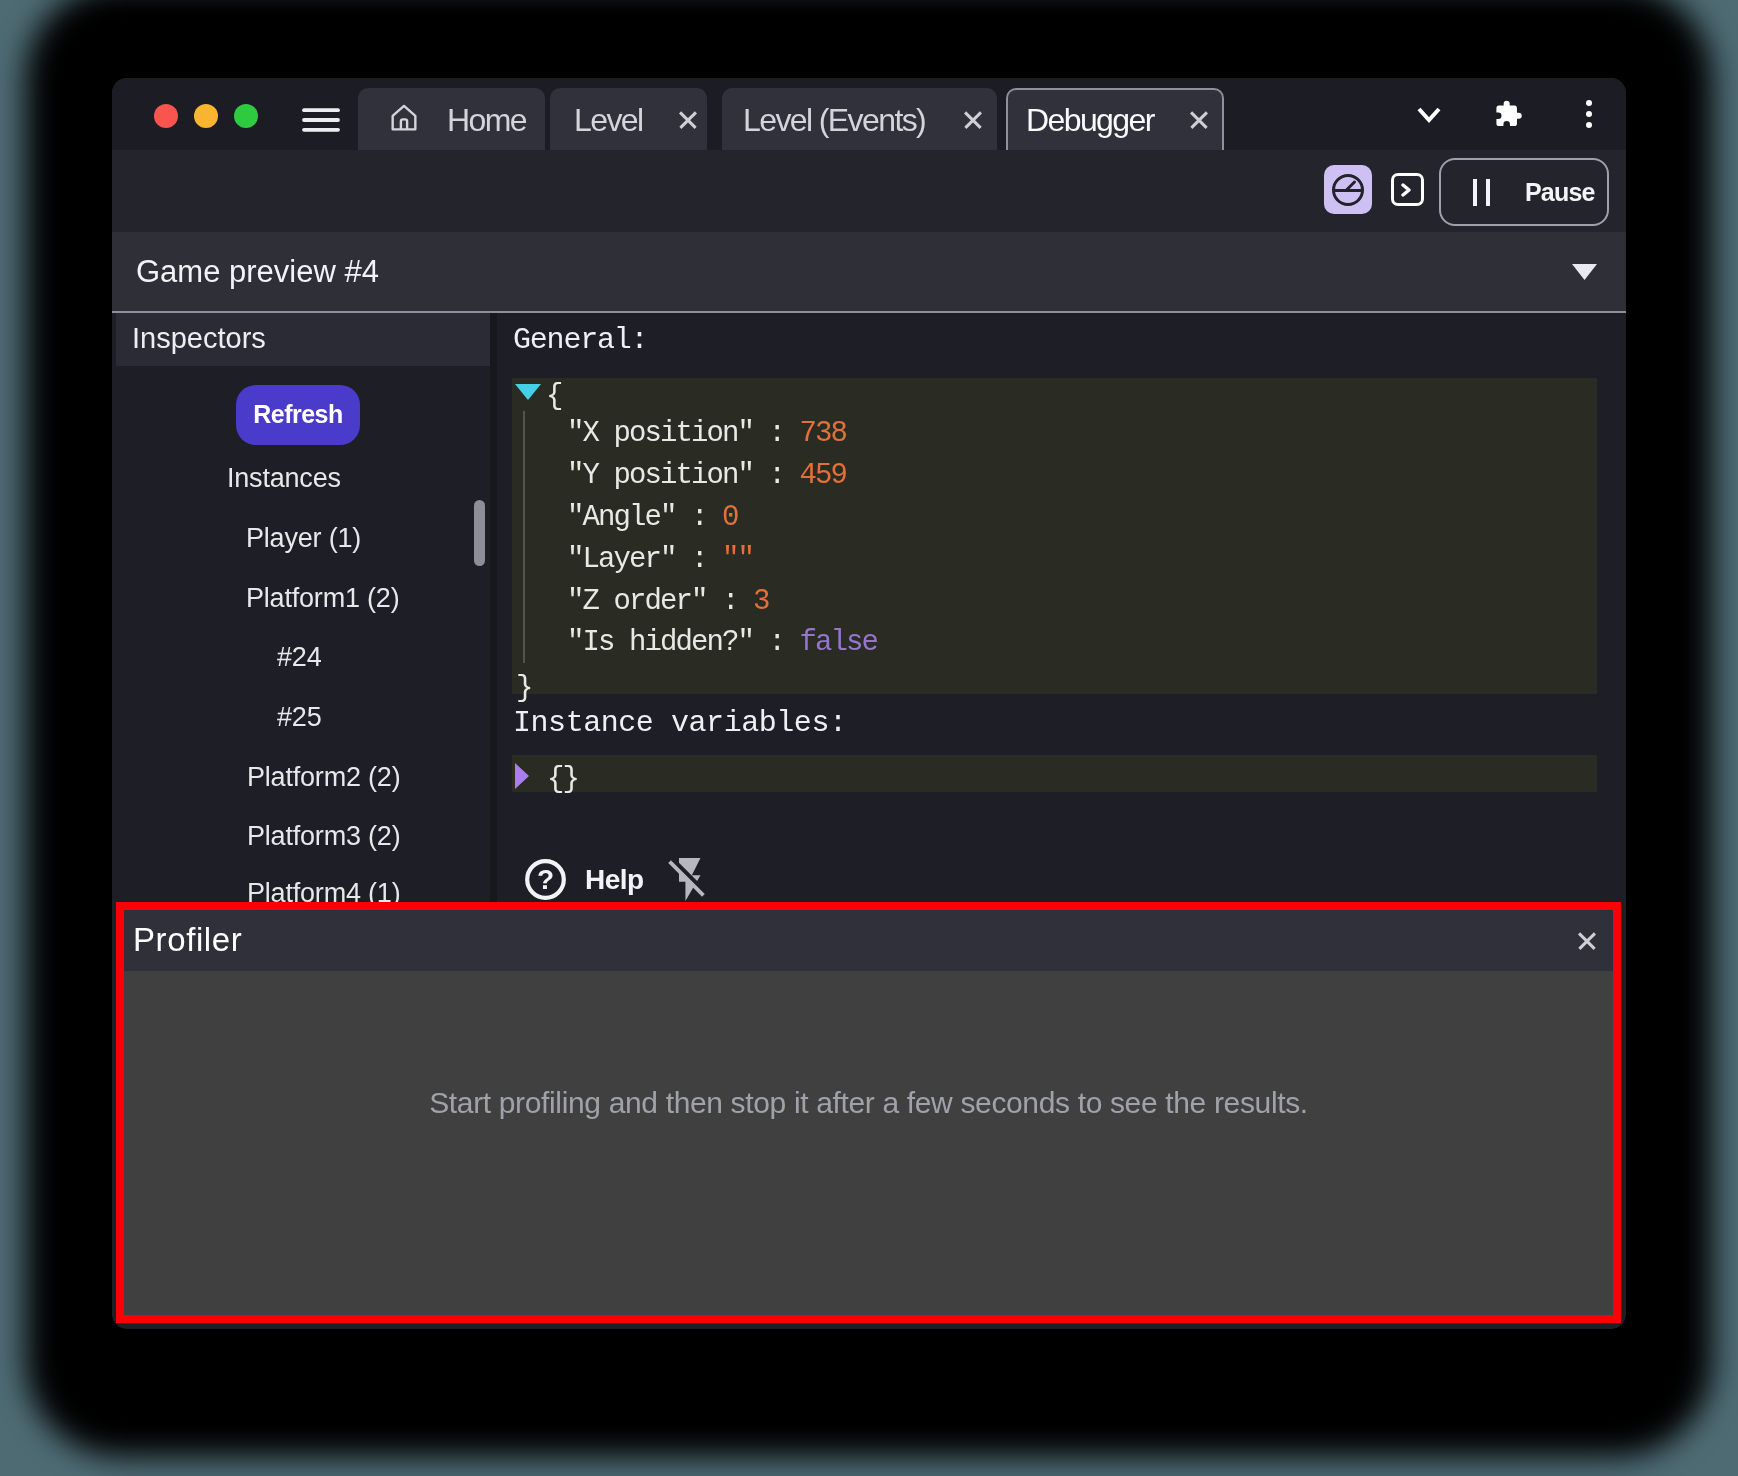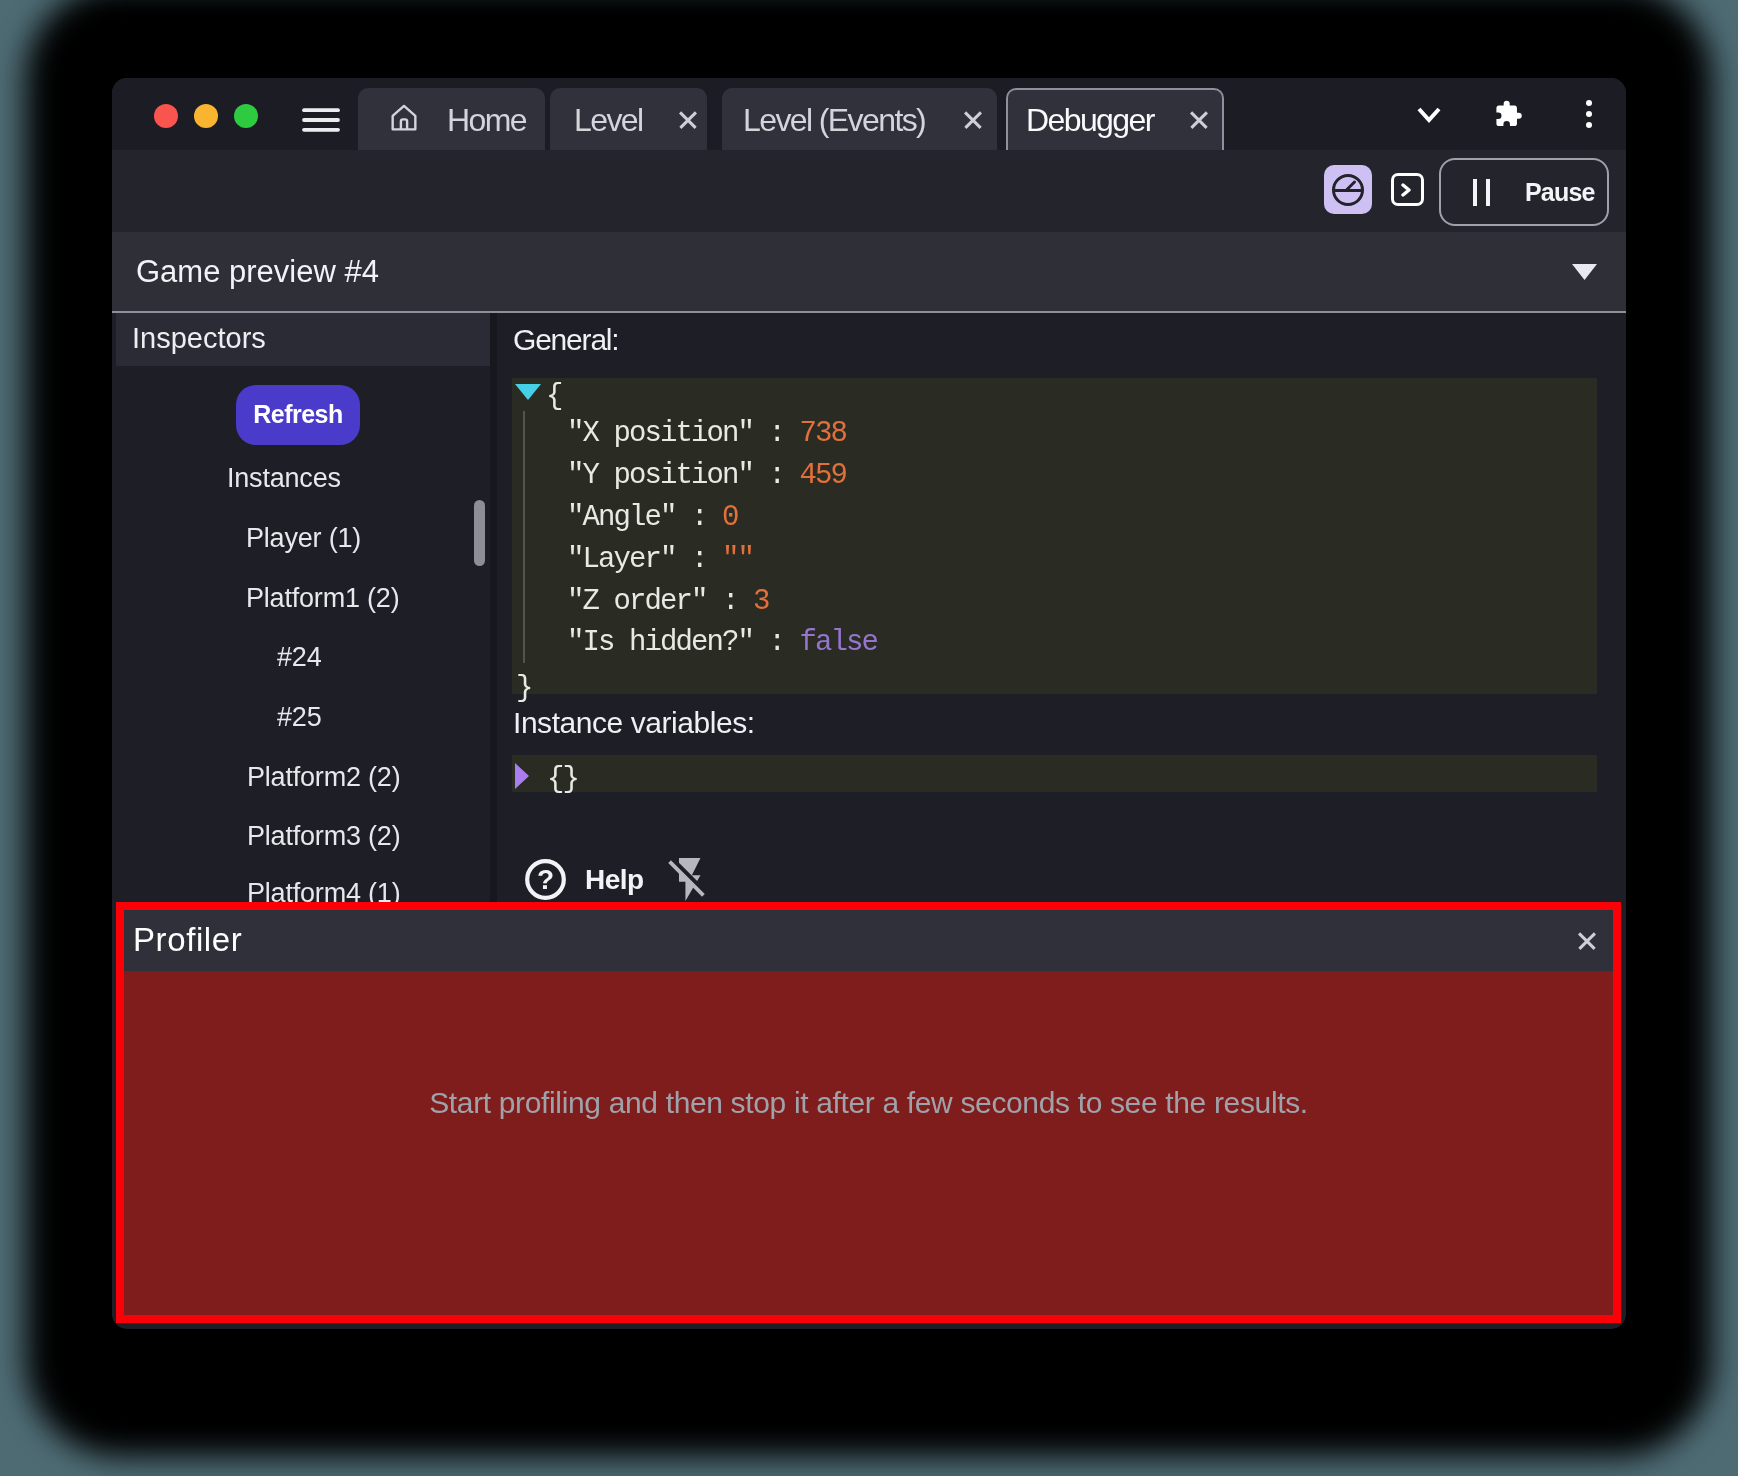--- a/index.html
+++ b/index.html
@@ -32,30 +32,30 @@
   .gamesep { left:0; top:233px; width:100%; height:2px; background:#8e8f97; }
   
   .content { left:0; top:235px; width:100%; height:589px; background:#1e1f26; }
   .lpanelhead { left:4px; top:0px; width:374px; height:53px; background:#2a2b34; color:#eceef2; font-size:29px; }
   .lsep { left:378px; top:0; width:7px; height:589px; background:#17181d; }
   .item { position:absolute; color:#e7e8ec; font-size:27px; letter-spacing:-0.2px; white-space:nowrap; }
   .refresh { left:124px; top:72px; width:124px; height:60px; background:#4b3bcb; border-radius:20px;
              color:#fff; font-size:25px; letter-spacing:-0.5px; font-weight:bold; text-align:center; line-height:58px; }
   .scrollb { left:362px; top:187px; width:11px; height:66px; background:#8e8f96; border-radius:6px; }
   
-  .seclabel { position:absolute; color:#eef0f4; font-size:30px; letter-spacing:-1.2px; }
+  .seclabel { position:absolute; color:#eef0f4; font-size:30px; letter-spacing:-1.2px;font-family:Liberation Mono, monospace; }
   .codeblock { left:400px; top:65px; width:1085px; height:316px; background:#2a2c24; }
   .mono { font-family:"Liberation Mono", monospace; font-size:29px; letter-spacing:-1.9px; color:#e8e9e4; line-height:42px; }
   .codeline { position:absolute; white-space:pre; }
   .num { color:#e2703a; }
   .kw { color:#9575cd; }
   .guide { left:411px; top:98px; width:2px; height:252px; background:#53554b; }
   .strip { left:400px; top:442px; width:1085px; height:37px; background:#2a2c24; }
   
-  .profiler { left:4px; top:824px; width:1505px; height:421px; border:8px solid #fb0007; background:#7f1d1d; }
+  .profiler { left:4px; top:824px; width:1505px; height:421px; border:8px solid #fb0007; background:#404040; }
   .profhead { left:0; top:0; width:100%; height:61px; background:#2f3039; color:#ffffff; font-size:33px; letter-spacing:+0.6px; }
   .startbtn { position:absolute; background:#ebeced; border-radius:14px; color:#1d1e20;
               font-size:26px; letter-spacing:-0.2px; font-weight:bold; text-align:center; }
   .graytext { position:absolute; width:100%; text-align:center; color:#a0a2aa; font-size:30px; letter-spacing:-0.35px; }
 </style>
 </head>
 <body>
 <div class="shadowbg"></div>
 <div class="window">
 

